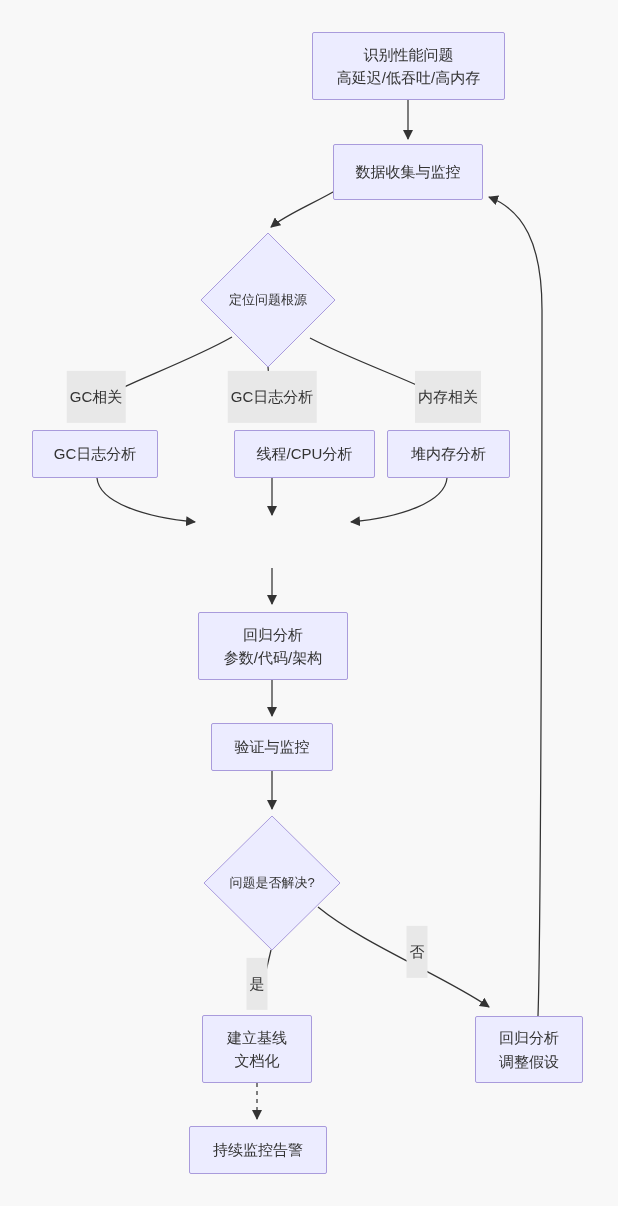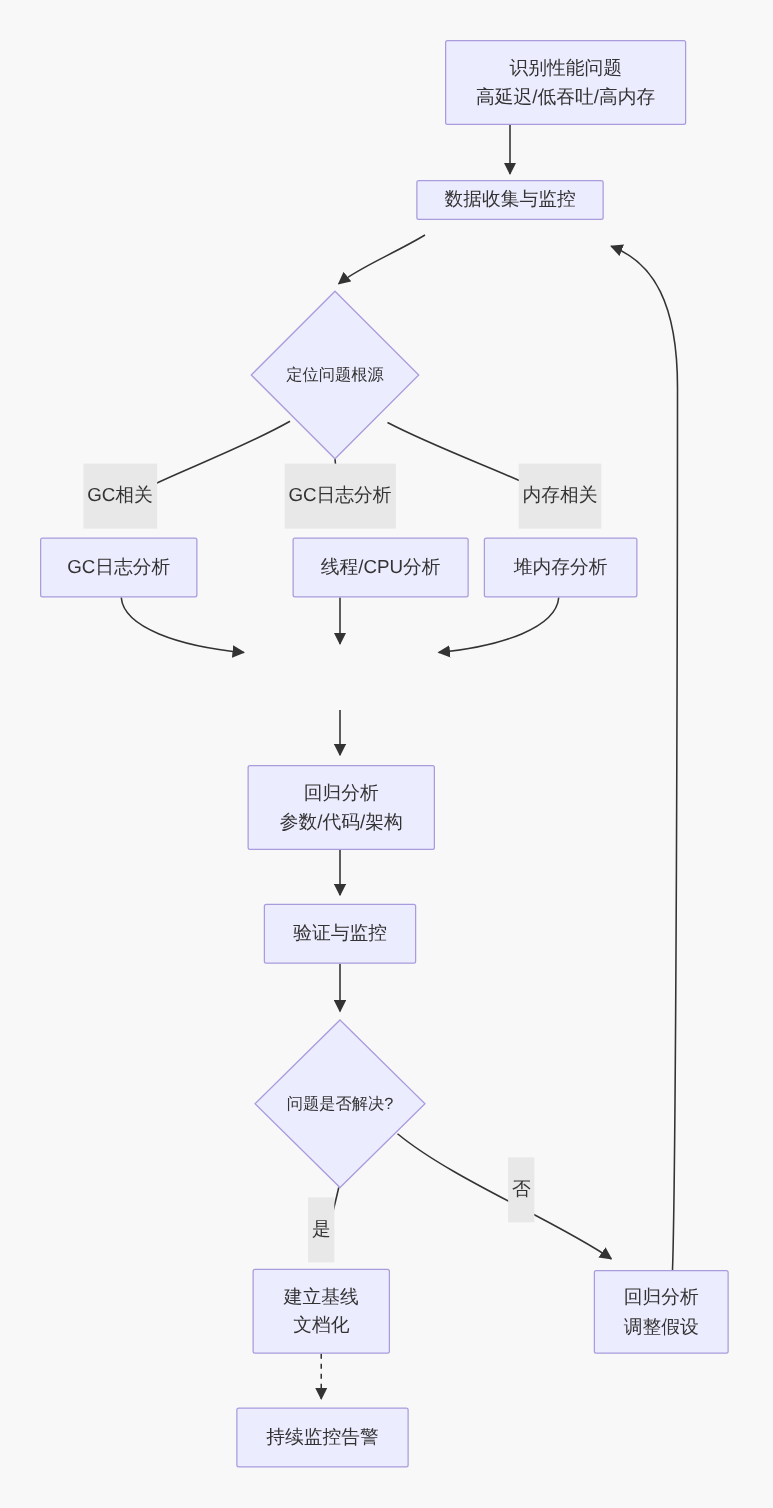--- a/index.html
+++ b/index.html
@@ -76,24 +76,24 @@
       <path d="M271,950 C266,972 260,993 258,1008" marker-end="url(#arrow)"></path>
       <path d="M318,907 C363,944 444,976 489,1007" marker-end="url(#arrow)"></path>
       <path d="M538,1016 C541,930 542,480 542,310 C542,243 523,210 489,197" marker-end="url(#arrow)"></path>
       <path d="M257,1083 L257,1119" stroke-dasharray="4,4" marker-end="url(#arrow)"></path>
     </g>
 
     <polygon points="268,233 335,300 268,367 201,300" fill="#ECECFF" stroke="#A99BDC" stroke-width="1"></polygon>
     <polygon points="272,816 340,883 272,950 204,883" fill="#ECECFF" stroke="#A99BDC" stroke-width="1"></polygon>
   </svg>
 
-  <div class="node" style="left:312px; top:32px; width:193px; height:68px;margin-left:44px;">识别性能问题
+  <div class="node" style="left:312px; top:32px; width:193px; height:68px;">识别性能问题
 高延迟/低吞吐/高内存</div>
 
-  <div class="node" style="left:333px; top:144px; width:150px; height:32px;">数据收集与监控</div>
+  <div class="node" style="left:333px; top:144px; width:150px; height:56px;">数据收集与监控</div>
 
   <div class="node" style="left:32px; top:430px; width:126px; height:48px;">GC日志分析</div>
 
   <div class="node" style="left:202px; top:430px; width:141px; height:48px;margin-left:32px;">线程/CPU分析</div>
 
   <div class="node" style="left:387px; top:430px; width:123px; height:48px;">堆内存分析</div>
 
 
   <div class="node" style="left:198px; top:612px; width:150px; height:68px;">回归分析
 参数/代码/架构</div>

